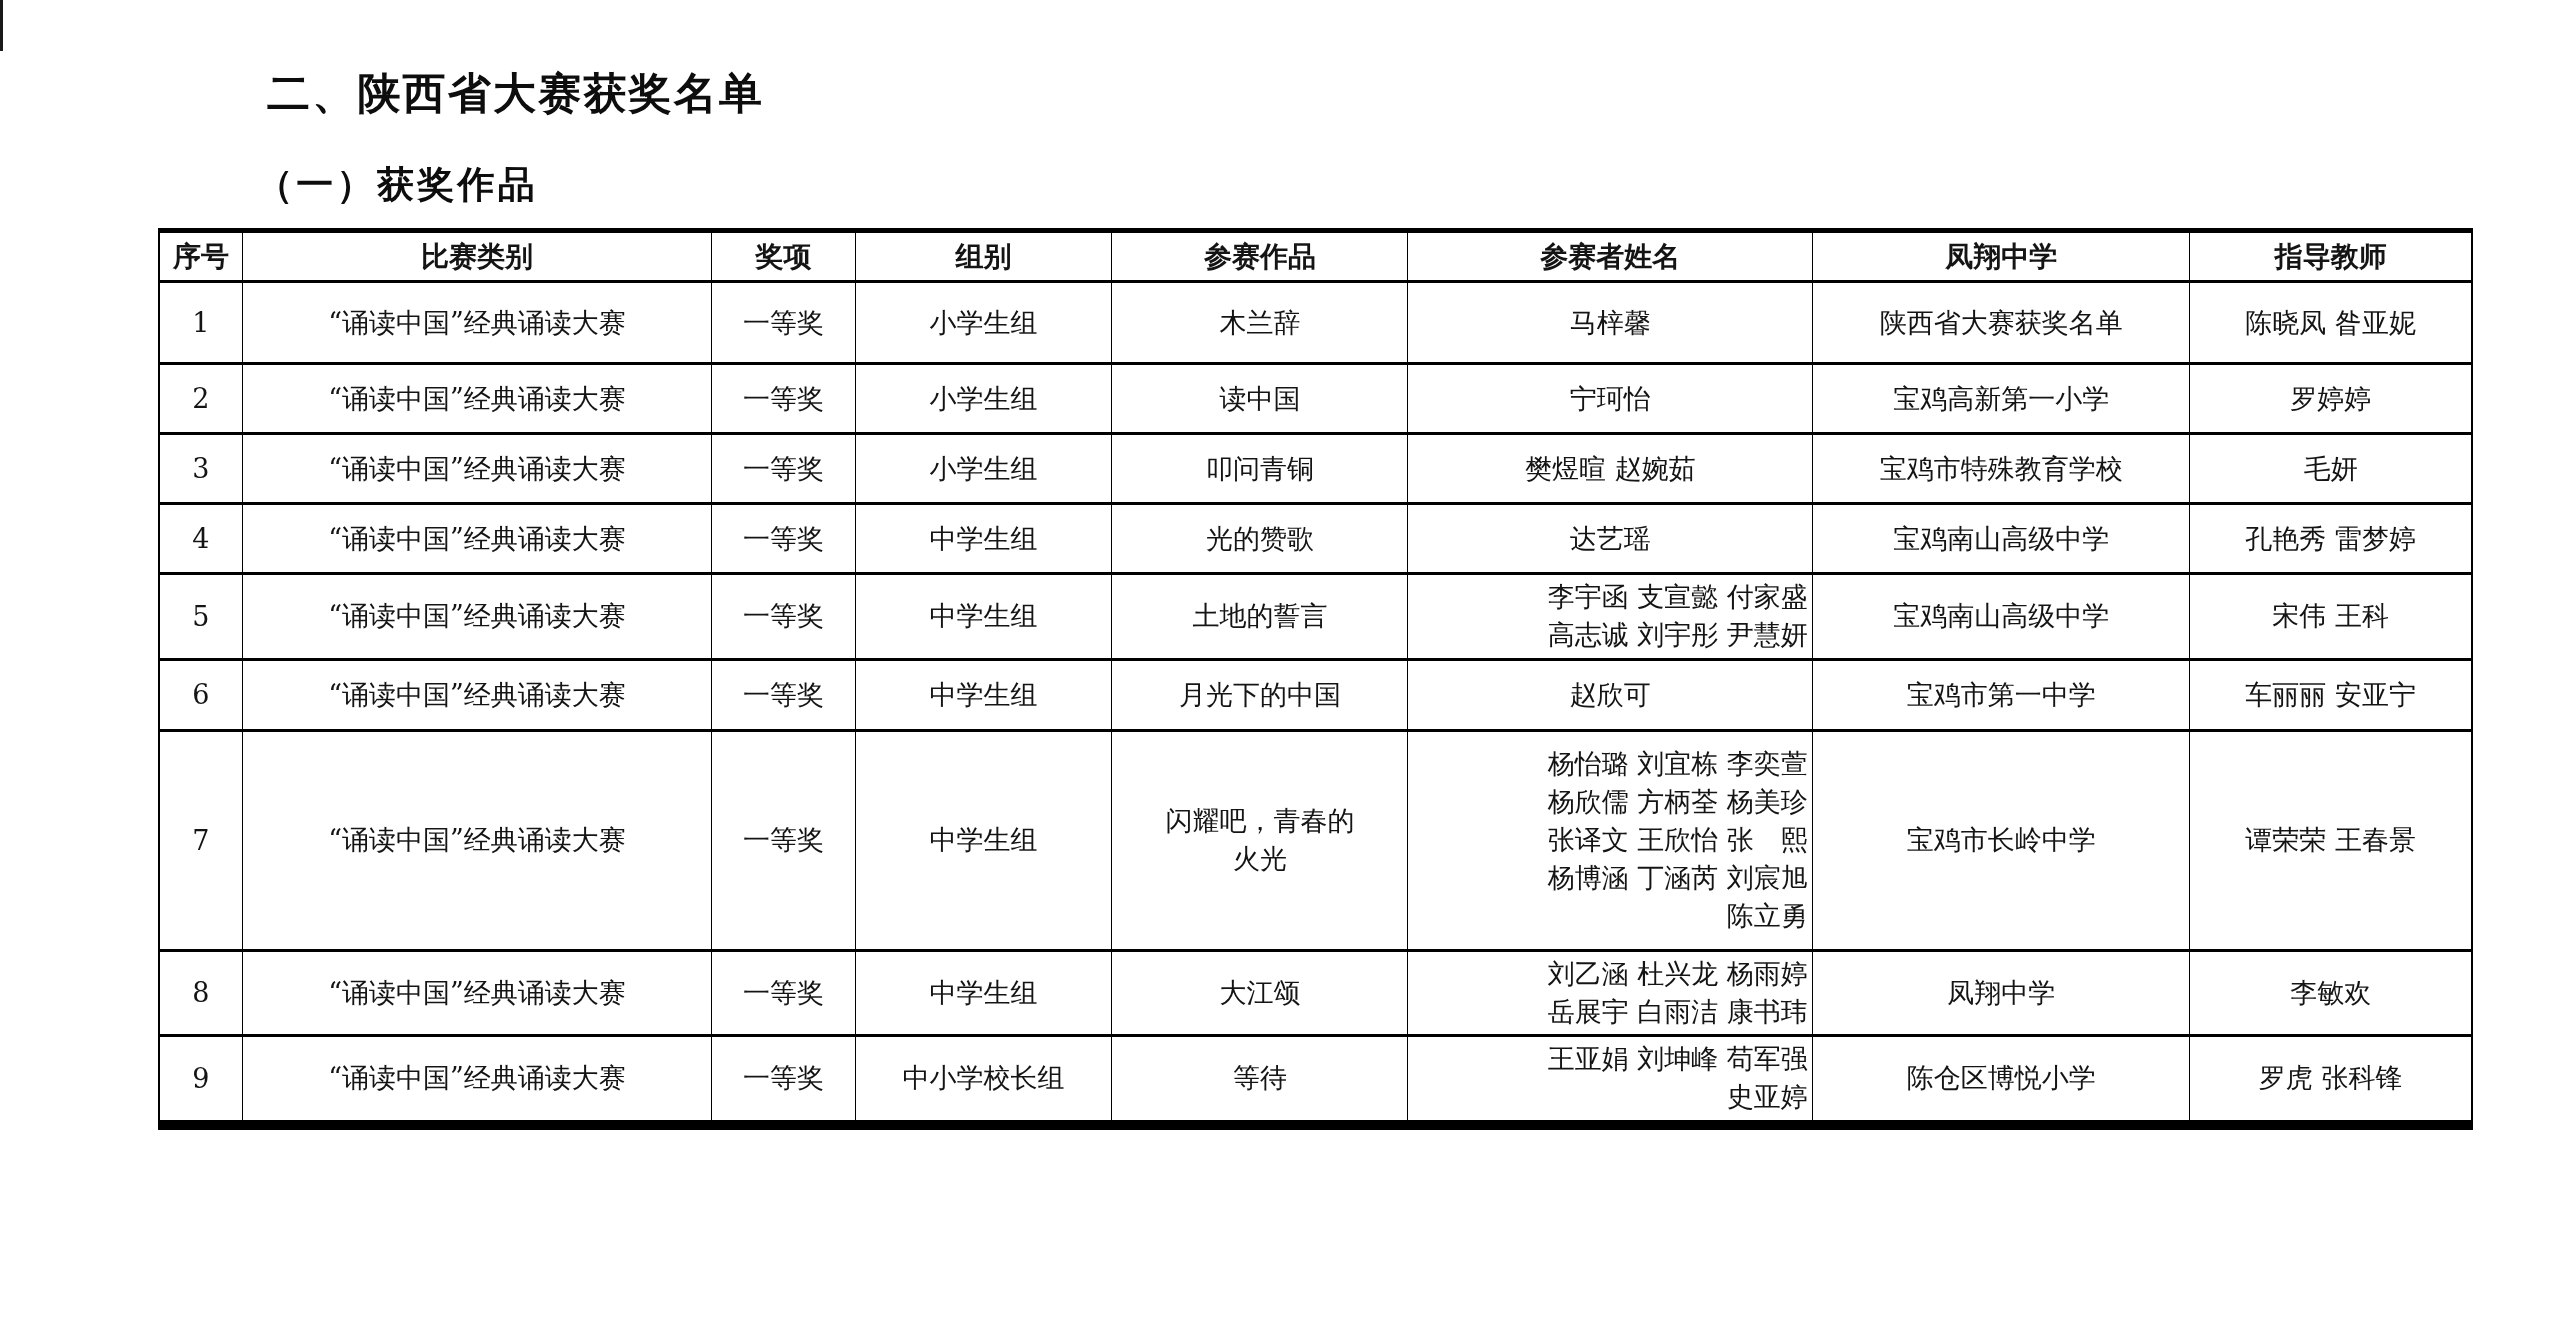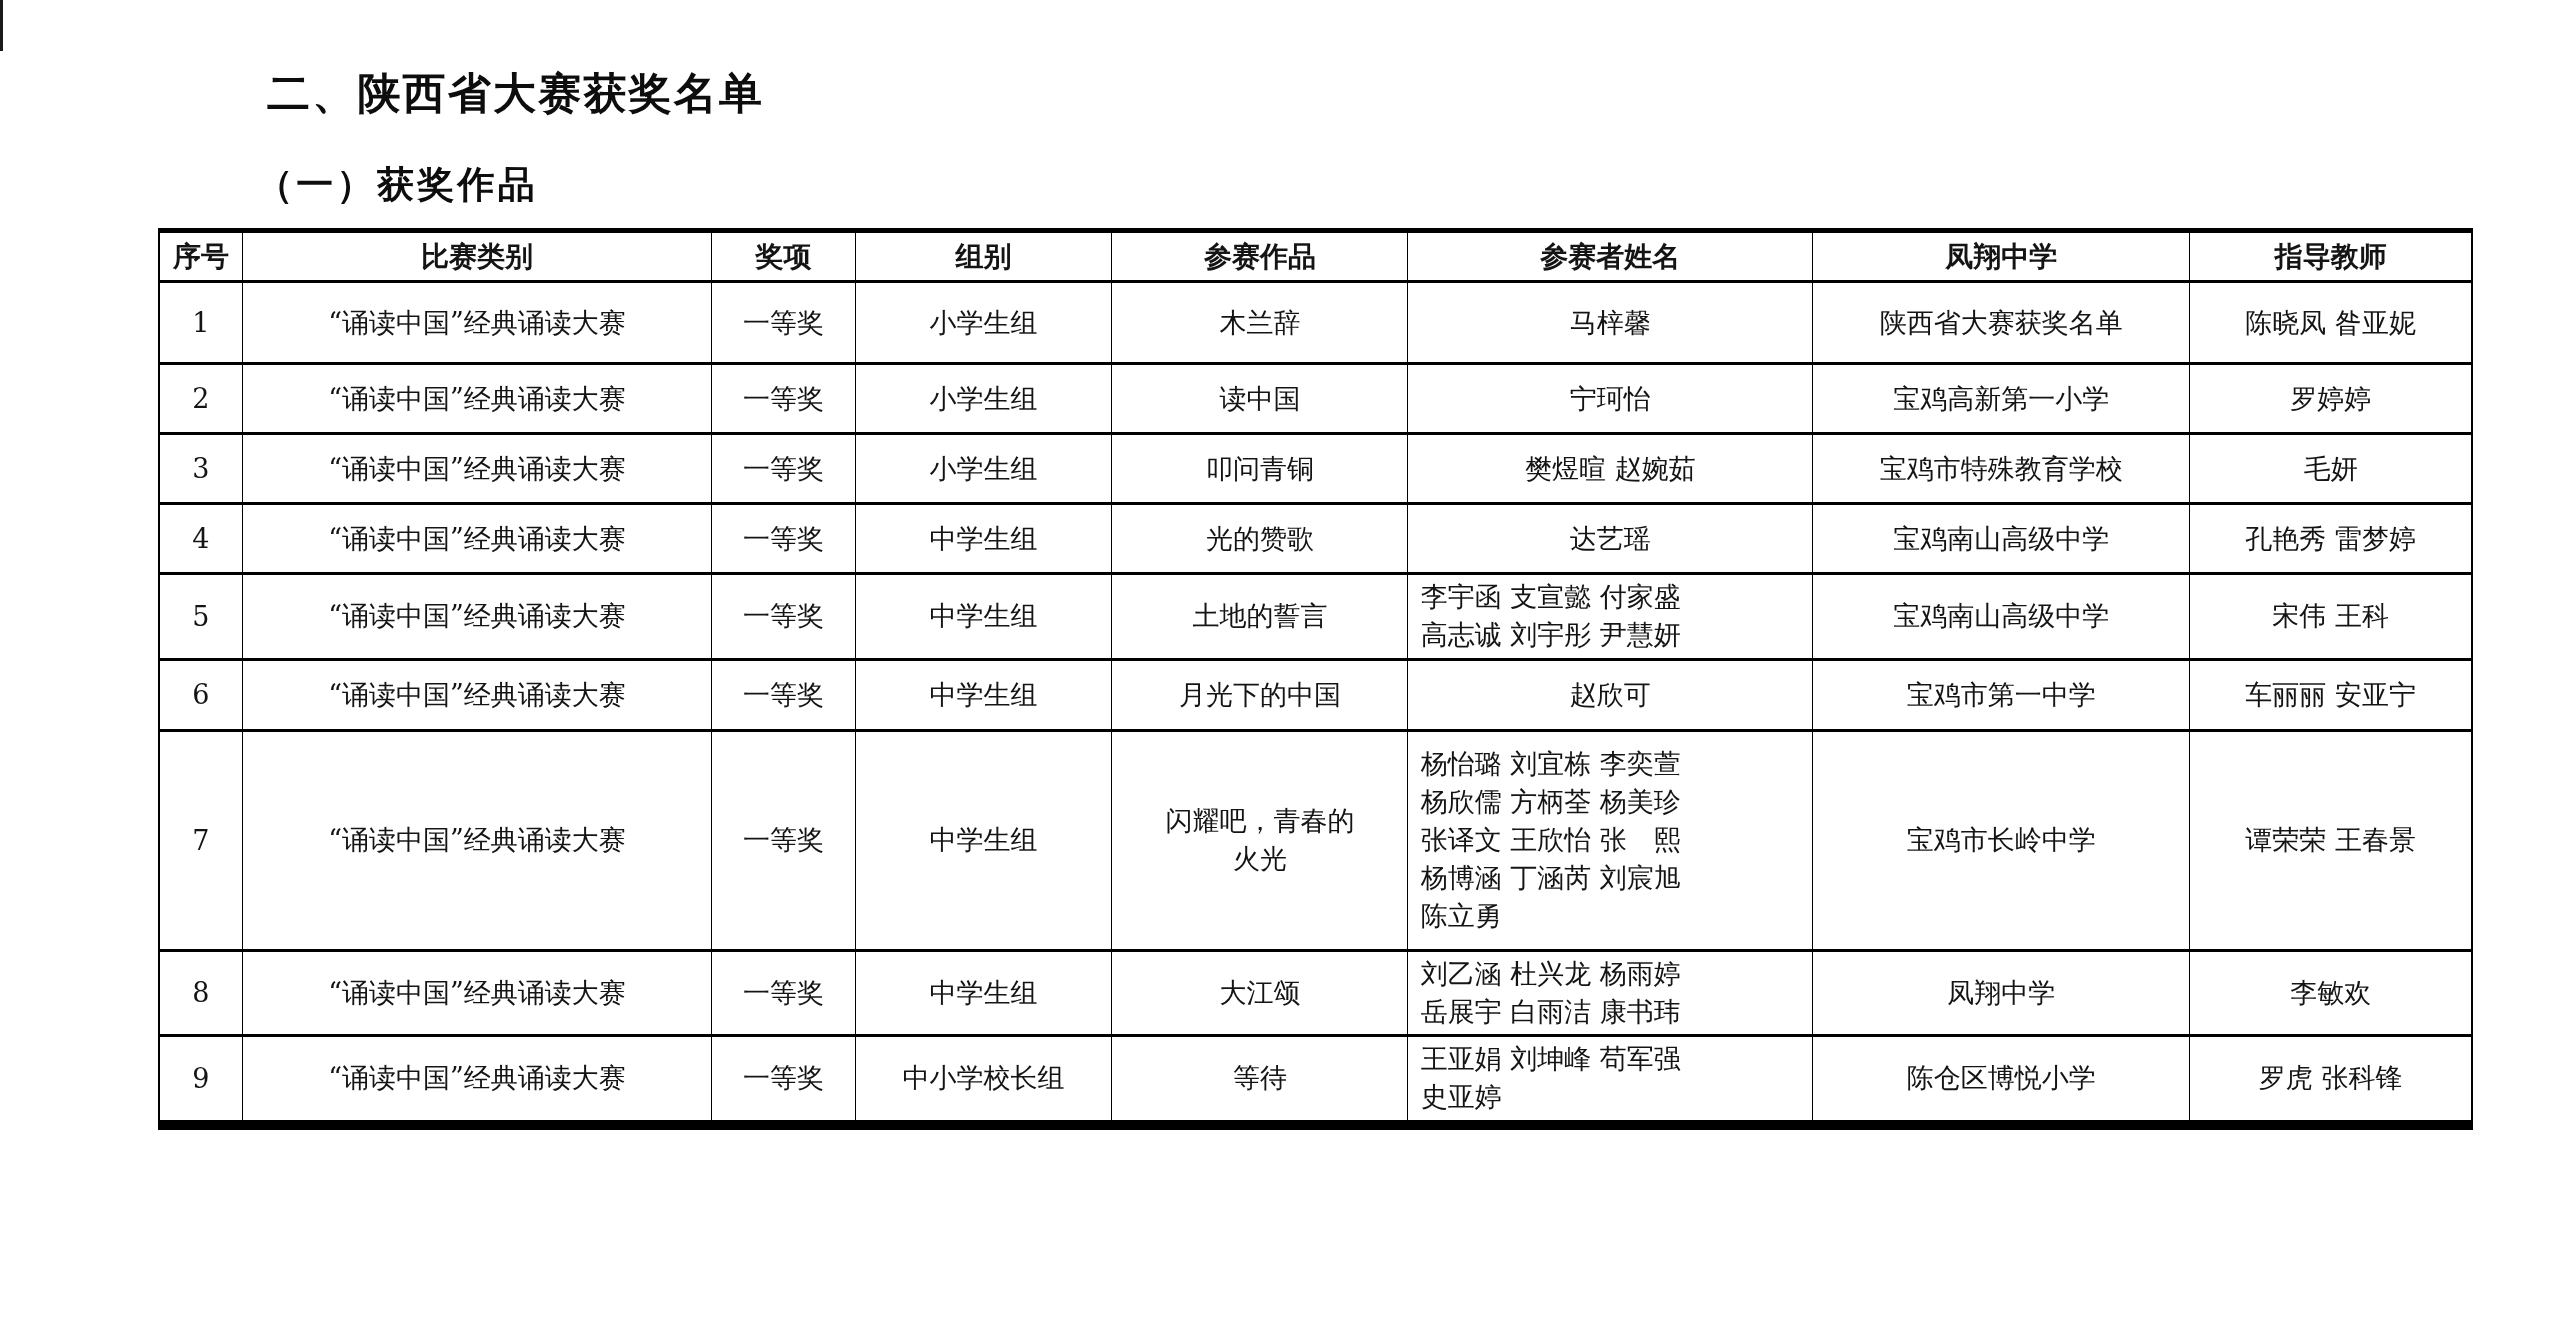--- a/index.html
+++ b/index.html
@@ -73,21 +73,21 @@
     border-left: 2.8px solid #000;
     border-right: 2.2px solid #000;
   }
   table.awards thead tr { height: 51px; }
   table.awards th {
     font-weight: bold;
     font-size: 28px;
   }
   table.awards td div { line-height: 38px; }
   table.awards td.left {
-    text-align: left;
+    text-align: right;
     padding-left: 12.2px;
   }
   tbody tr:nth-child(1)  { height: 82px; }
   tbody tr:nth-child(2)  { height: 70px; }
   tbody tr:nth-child(3)  { height: 70px; }
   tbody tr:nth-child(4)  { height: 70px; }
   tbody tr:nth-child(5)  { height: 84px; }
   tbody tr:nth-child(6)  { height: 71px; }
   tbody tr:nth-child(7)  { height: 220px; }
   tbody tr:nth-child(8)  { height: 84px; }

